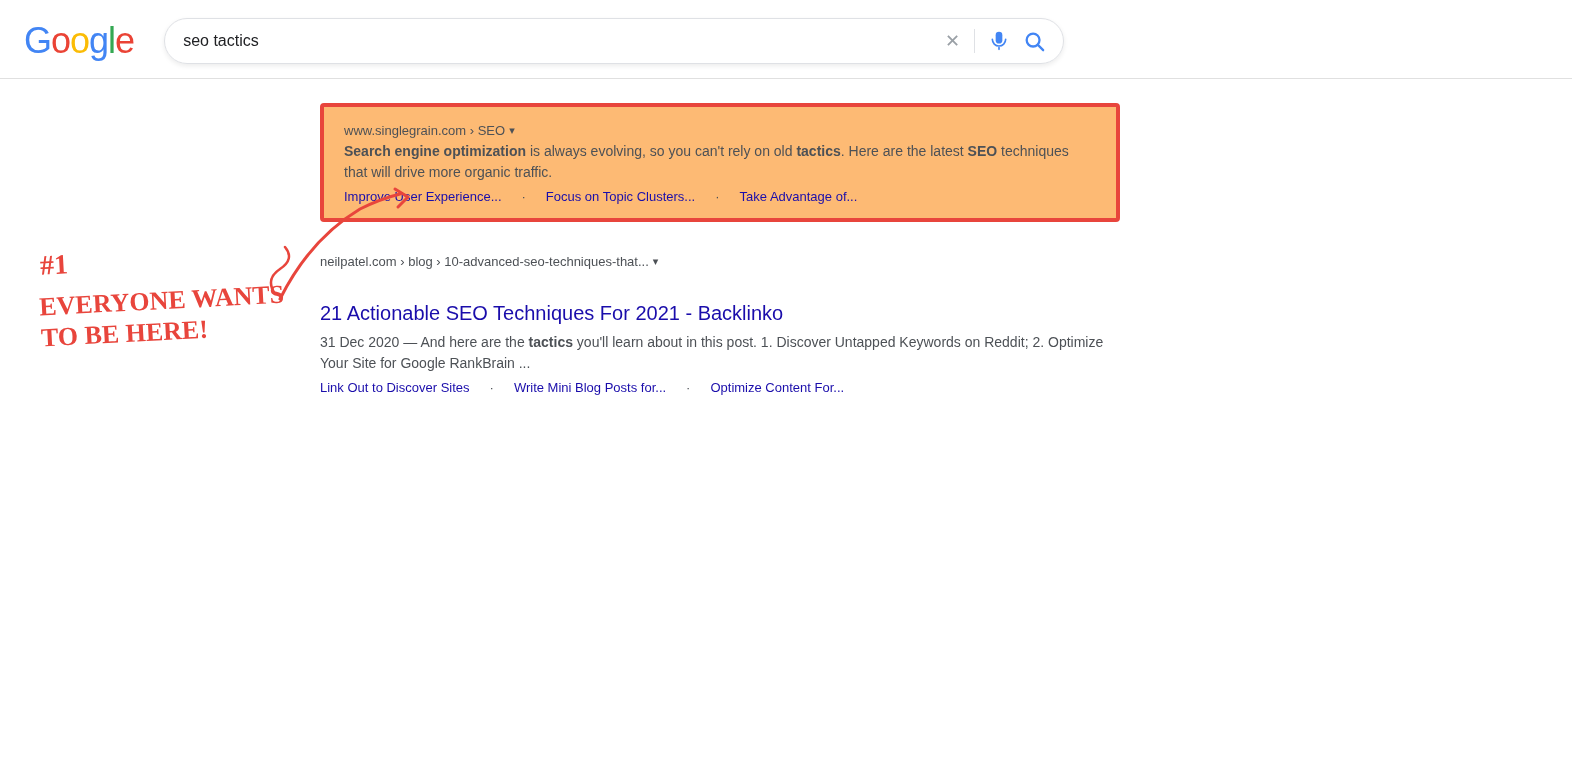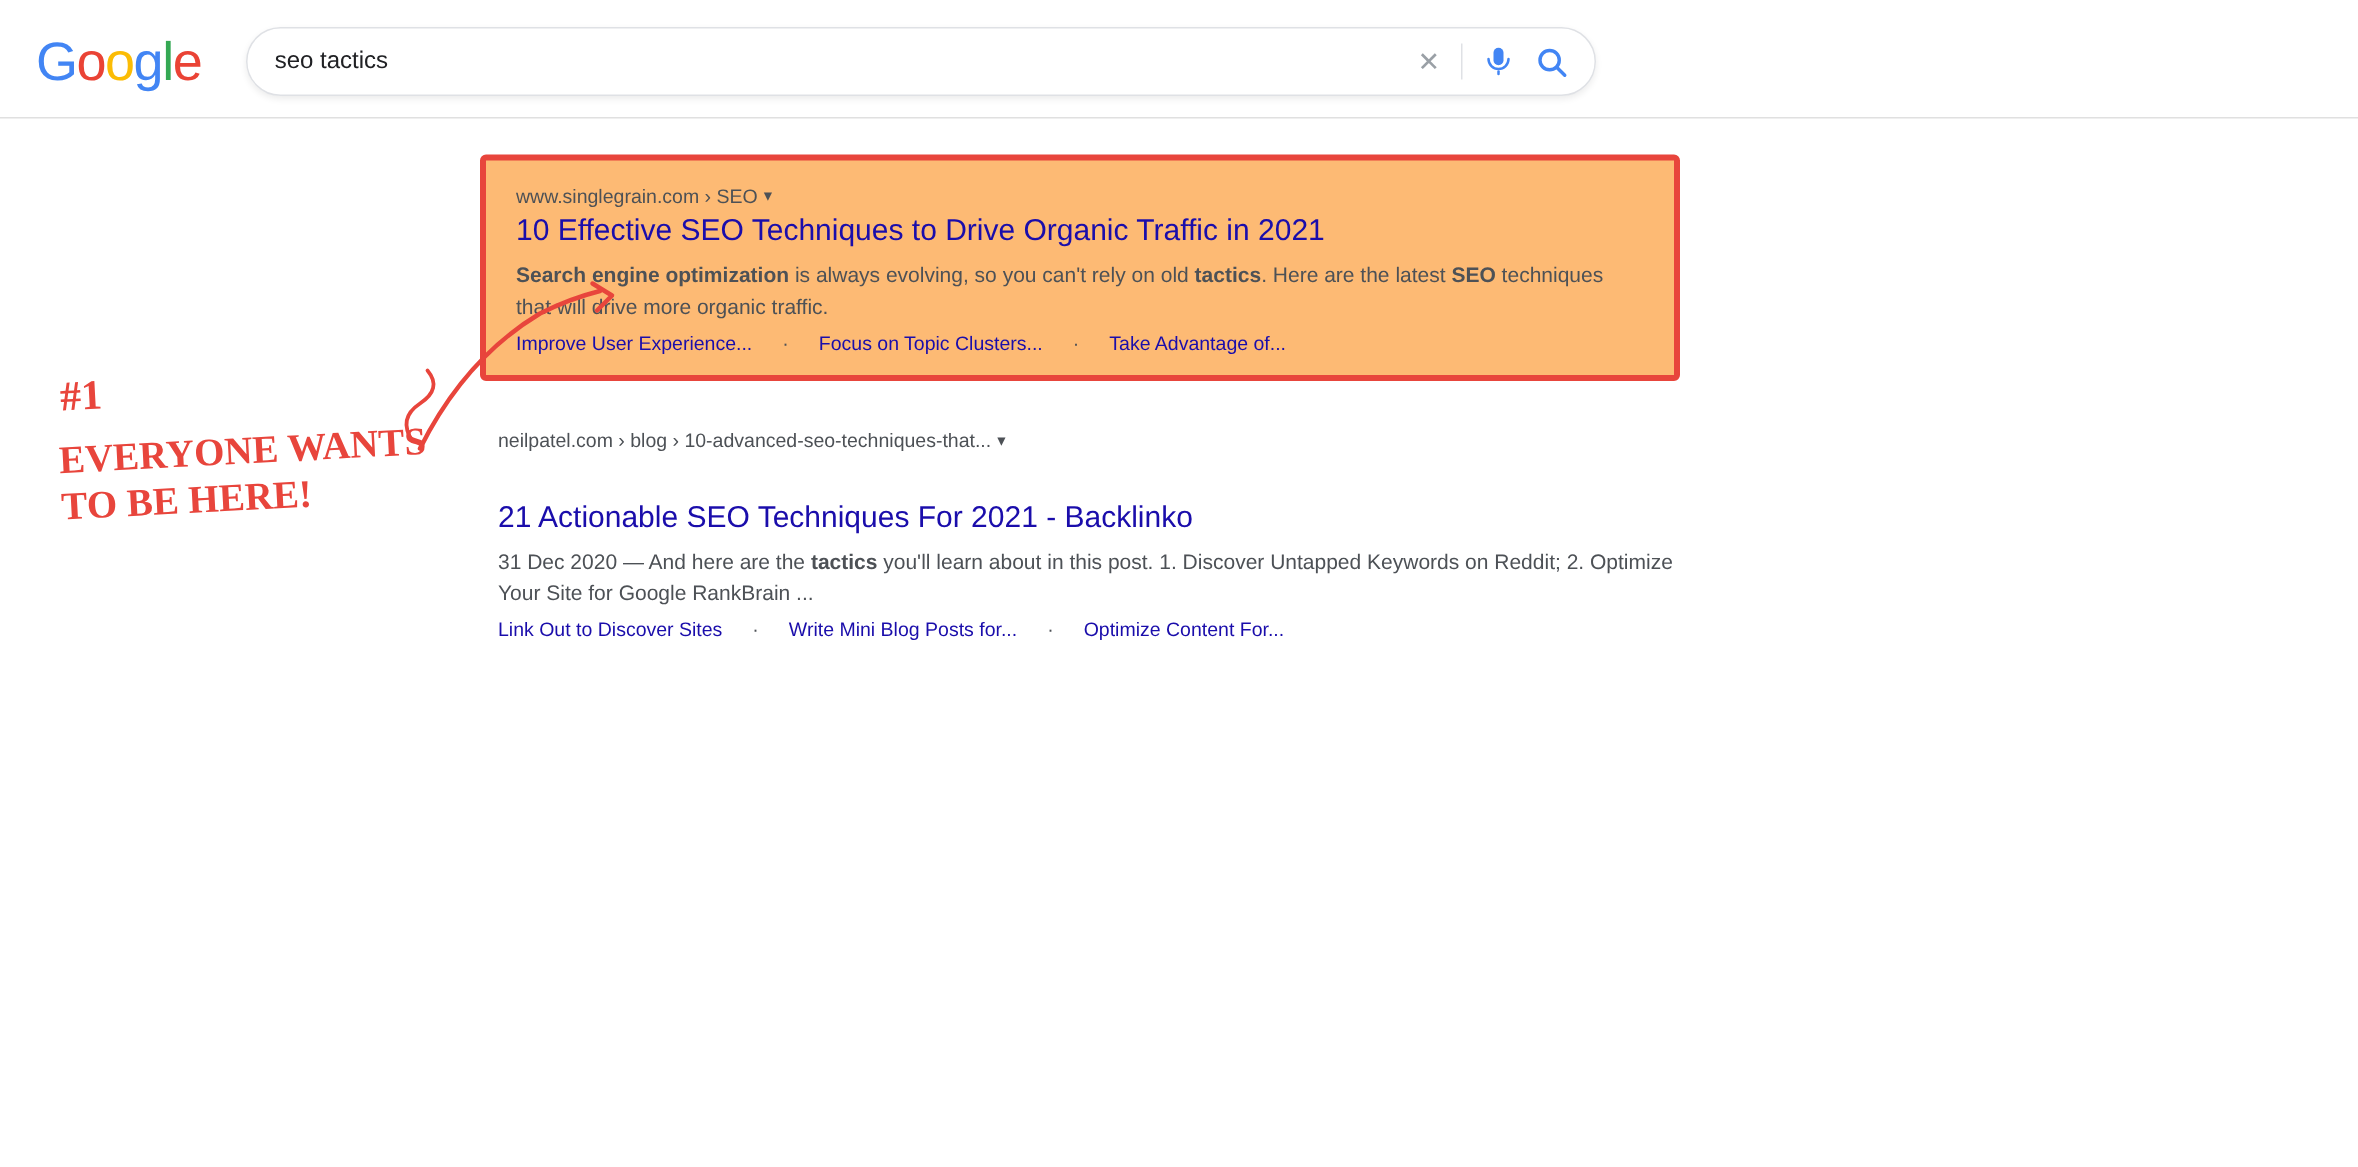--- a/index.html
+++ b/index.html
@@ -136,21 +136,20 @@
       border: 4px solid #e8453c;
       border-radius: 4px;
       padding: 16px 20px 14px 20px;
       margin-bottom: 28px;
       background: #fdba74;
     }
 
     .result-item {
       padding: 4px 0 16px 0;
       margin-bottom: 8px;
-      margin-left: 12px;
     }
 
     .result-url {
       font-size: 13px;
       color: #4d5156;
       margin-bottom: 3px;
       display: flex;
       align-items: center;
       gap: 4px;
     }
@@ -256,21 +255,20 @@
     </div>
   </div>
 
   <div class="results-container">
 
     <div class="result-highlighted">
       <div class="result-url">
         <span>www.singlegrain.com › SEO</span>
         <span class="result-url-dropdown">▾</span>
       </div>
-      <a class="result-title" href="#">10 Effective SEO Techniques to Drive Organic Traffic in 2021</a>
       <div class="result-snippet">
         <strong>Search engine optimization</strong> is always evolving, so you can't rely on old <strong>tactics</strong>. Here are the latest <strong>SEO</strong> techniques that will drive more organic traffic.
       </div>
       <div class="result-links">
         <a class="result-link" href="#">Improve User Experience...</a>
         <span class="result-link-sep">·</span>
         <a class="result-link" href="#">Focus on Topic Clusters...</a>
         <span class="result-link-sep">·</span>
         <a class="result-link" href="#">Take Advantage of...</a>
       </div>

